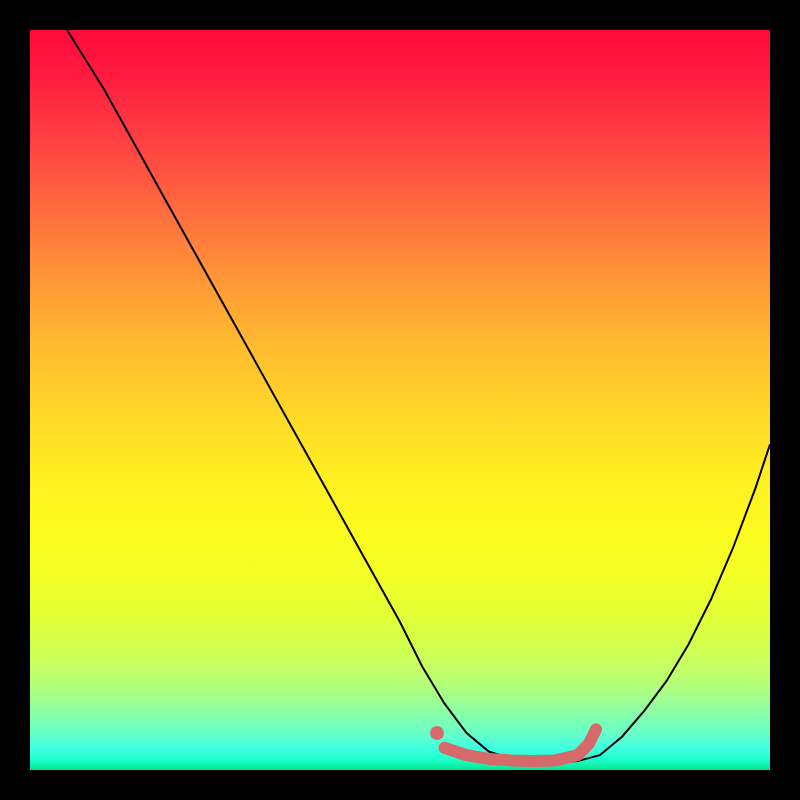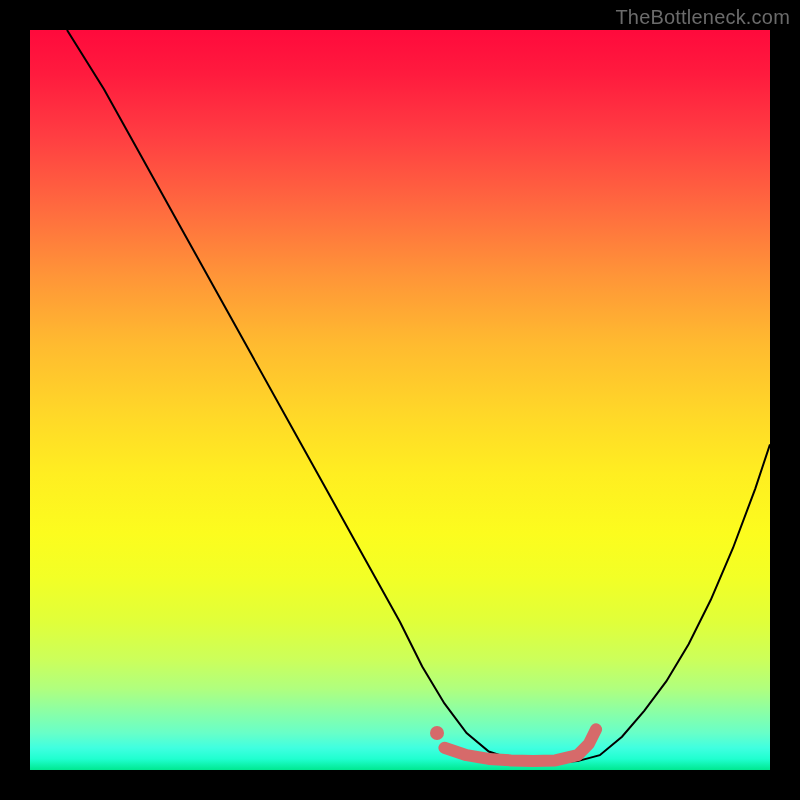--- a/index.html
+++ b/index.html
@@ -6,21 +6,20 @@
 .chart{width:800px;height:800px;position:relative;background:#000}
 .plot{position:absolute;left:30px;top:30px;width:740px;height:740px}
 .grad{position:absolute;inset:0;background:linear-gradient(to bottom,#ff0a3c 0%,#ff1b3e 6%,#ff3c42 14%,#ff6a3f 24%,#ff9438 33%,#ffb930 42%,#ffd828 52%,#ffee21 60%,#fcfc1e 68%,#f2ff26 74%,#e0ff3a 80%,#ccff5a 85%,#b0ff7e 89%,#8cffa4 92%,#68ffc8 95%,#40ffe0 97%,#20ffd0 98.5%,#00e890 100%)}
 .wm{position:absolute;top:6px;right:10px;font:20px Arial,Helvetica,sans-serif;color:#6b6b6b;letter-spacing:.2px}
 svg{position:absolute;inset:0}
 </style>
 </head>
 <body>
 
 <div class="chart">
-  <div class="wm">TheBottleneck.com</div>
   <div class="plot">
     <div class="grad"></div>
     <svg viewBox="0 0 740 740" preserveAspectRatio="none">
       <path id="curve" fill="none" stroke="#000" stroke-width="2" d="M37.0 0.0 L74.0 59.2 L111.0 125.8 L148.0 192.4 L185.0 259.0 L222.0 325.6 L259.0 392.2 L296.0 458.8 L333.0 525.4 L370.0 592.0 L392.2 636.4 L414.4 673.4 L436.6 703.0 L458.8 721.5 L481.0 728.9 L503.2 732.6 L525.4 732.6 L547.6 731.1 L569.8 725.2 L592.0 706.7 L614.2 680.8 L636.4 651.2 L658.6 614.2 L680.8 569.8 L703.0 518.0 L725.2 458.8 L740.0 414.4"></path>
       <path id="hl" fill="none" stroke="#d66a6a" stroke-width="12" stroke-linecap="round" stroke-linejoin="round" d="M414.4 717.8 L436.6 725.2 L458.8 728.9 L481.0 730.4 L503.2 731.1 L525.4 730.4 L547.6 725.2 L558.7 714.1 L566.1 699.3"></path>
       <circle id="dot" r="7" fill="#d66a6a" cx="407.0" cy="703.0"></circle>
     </svg>
   </div>
 </div>
 

